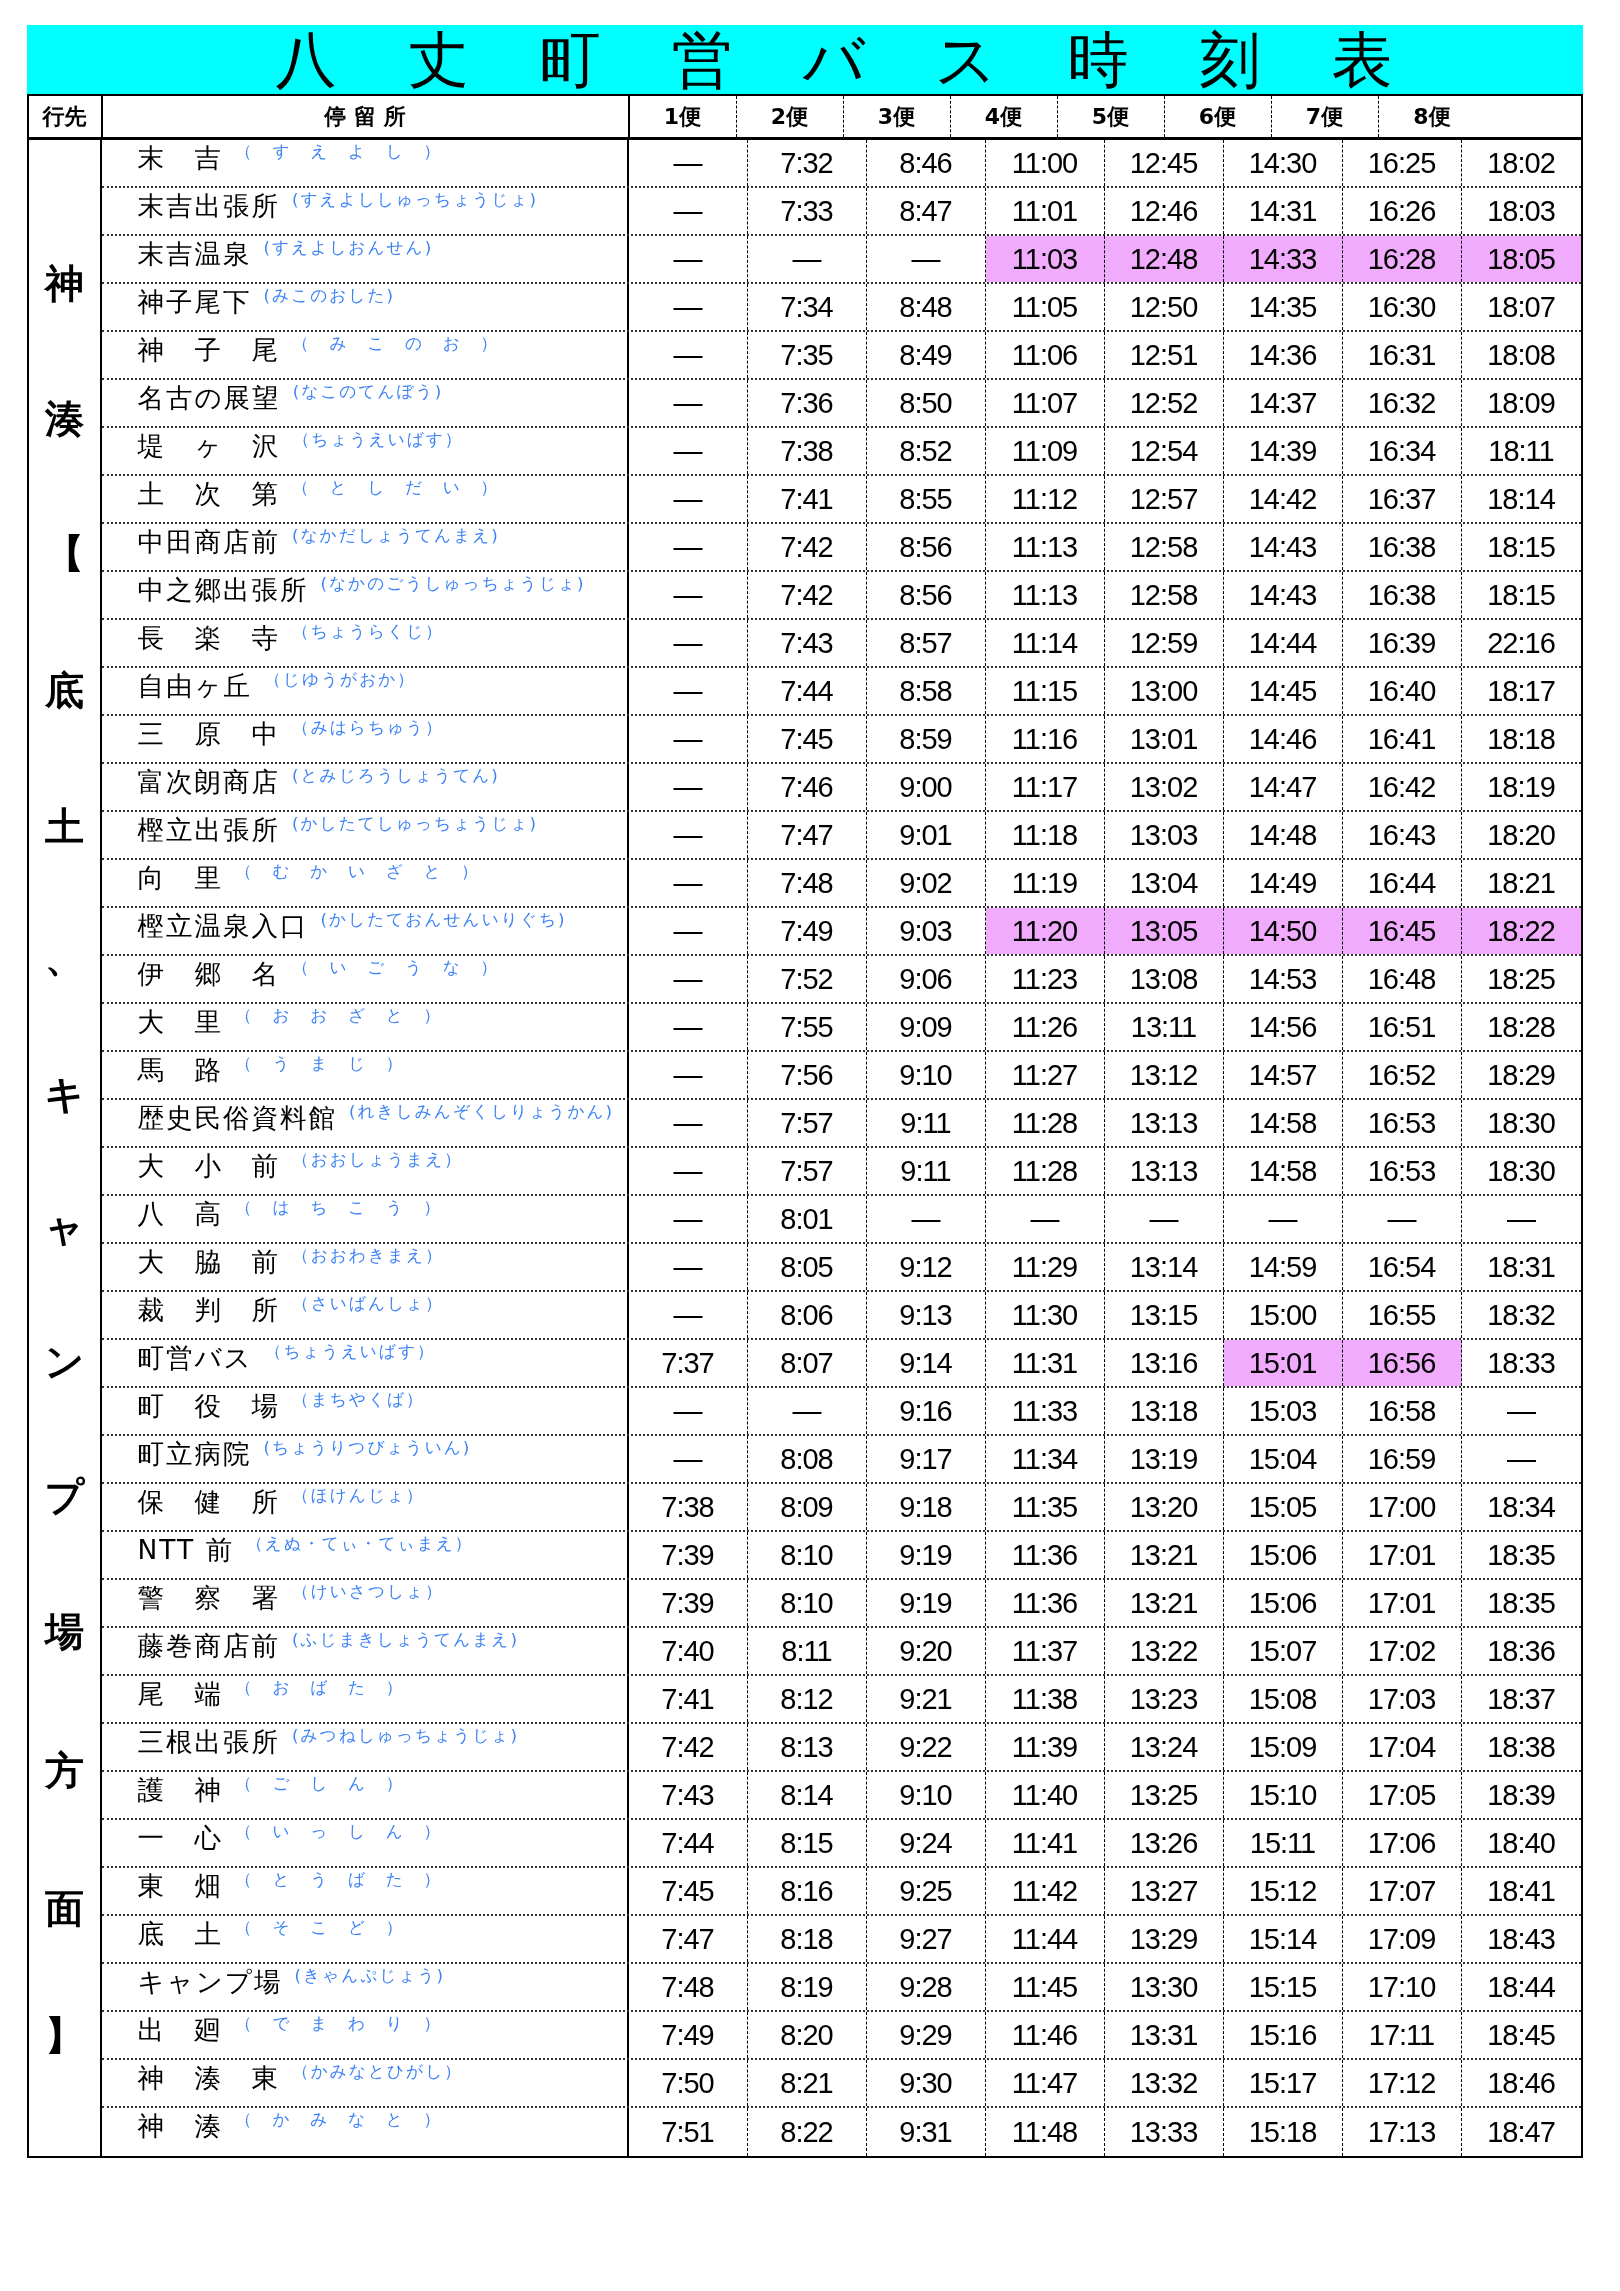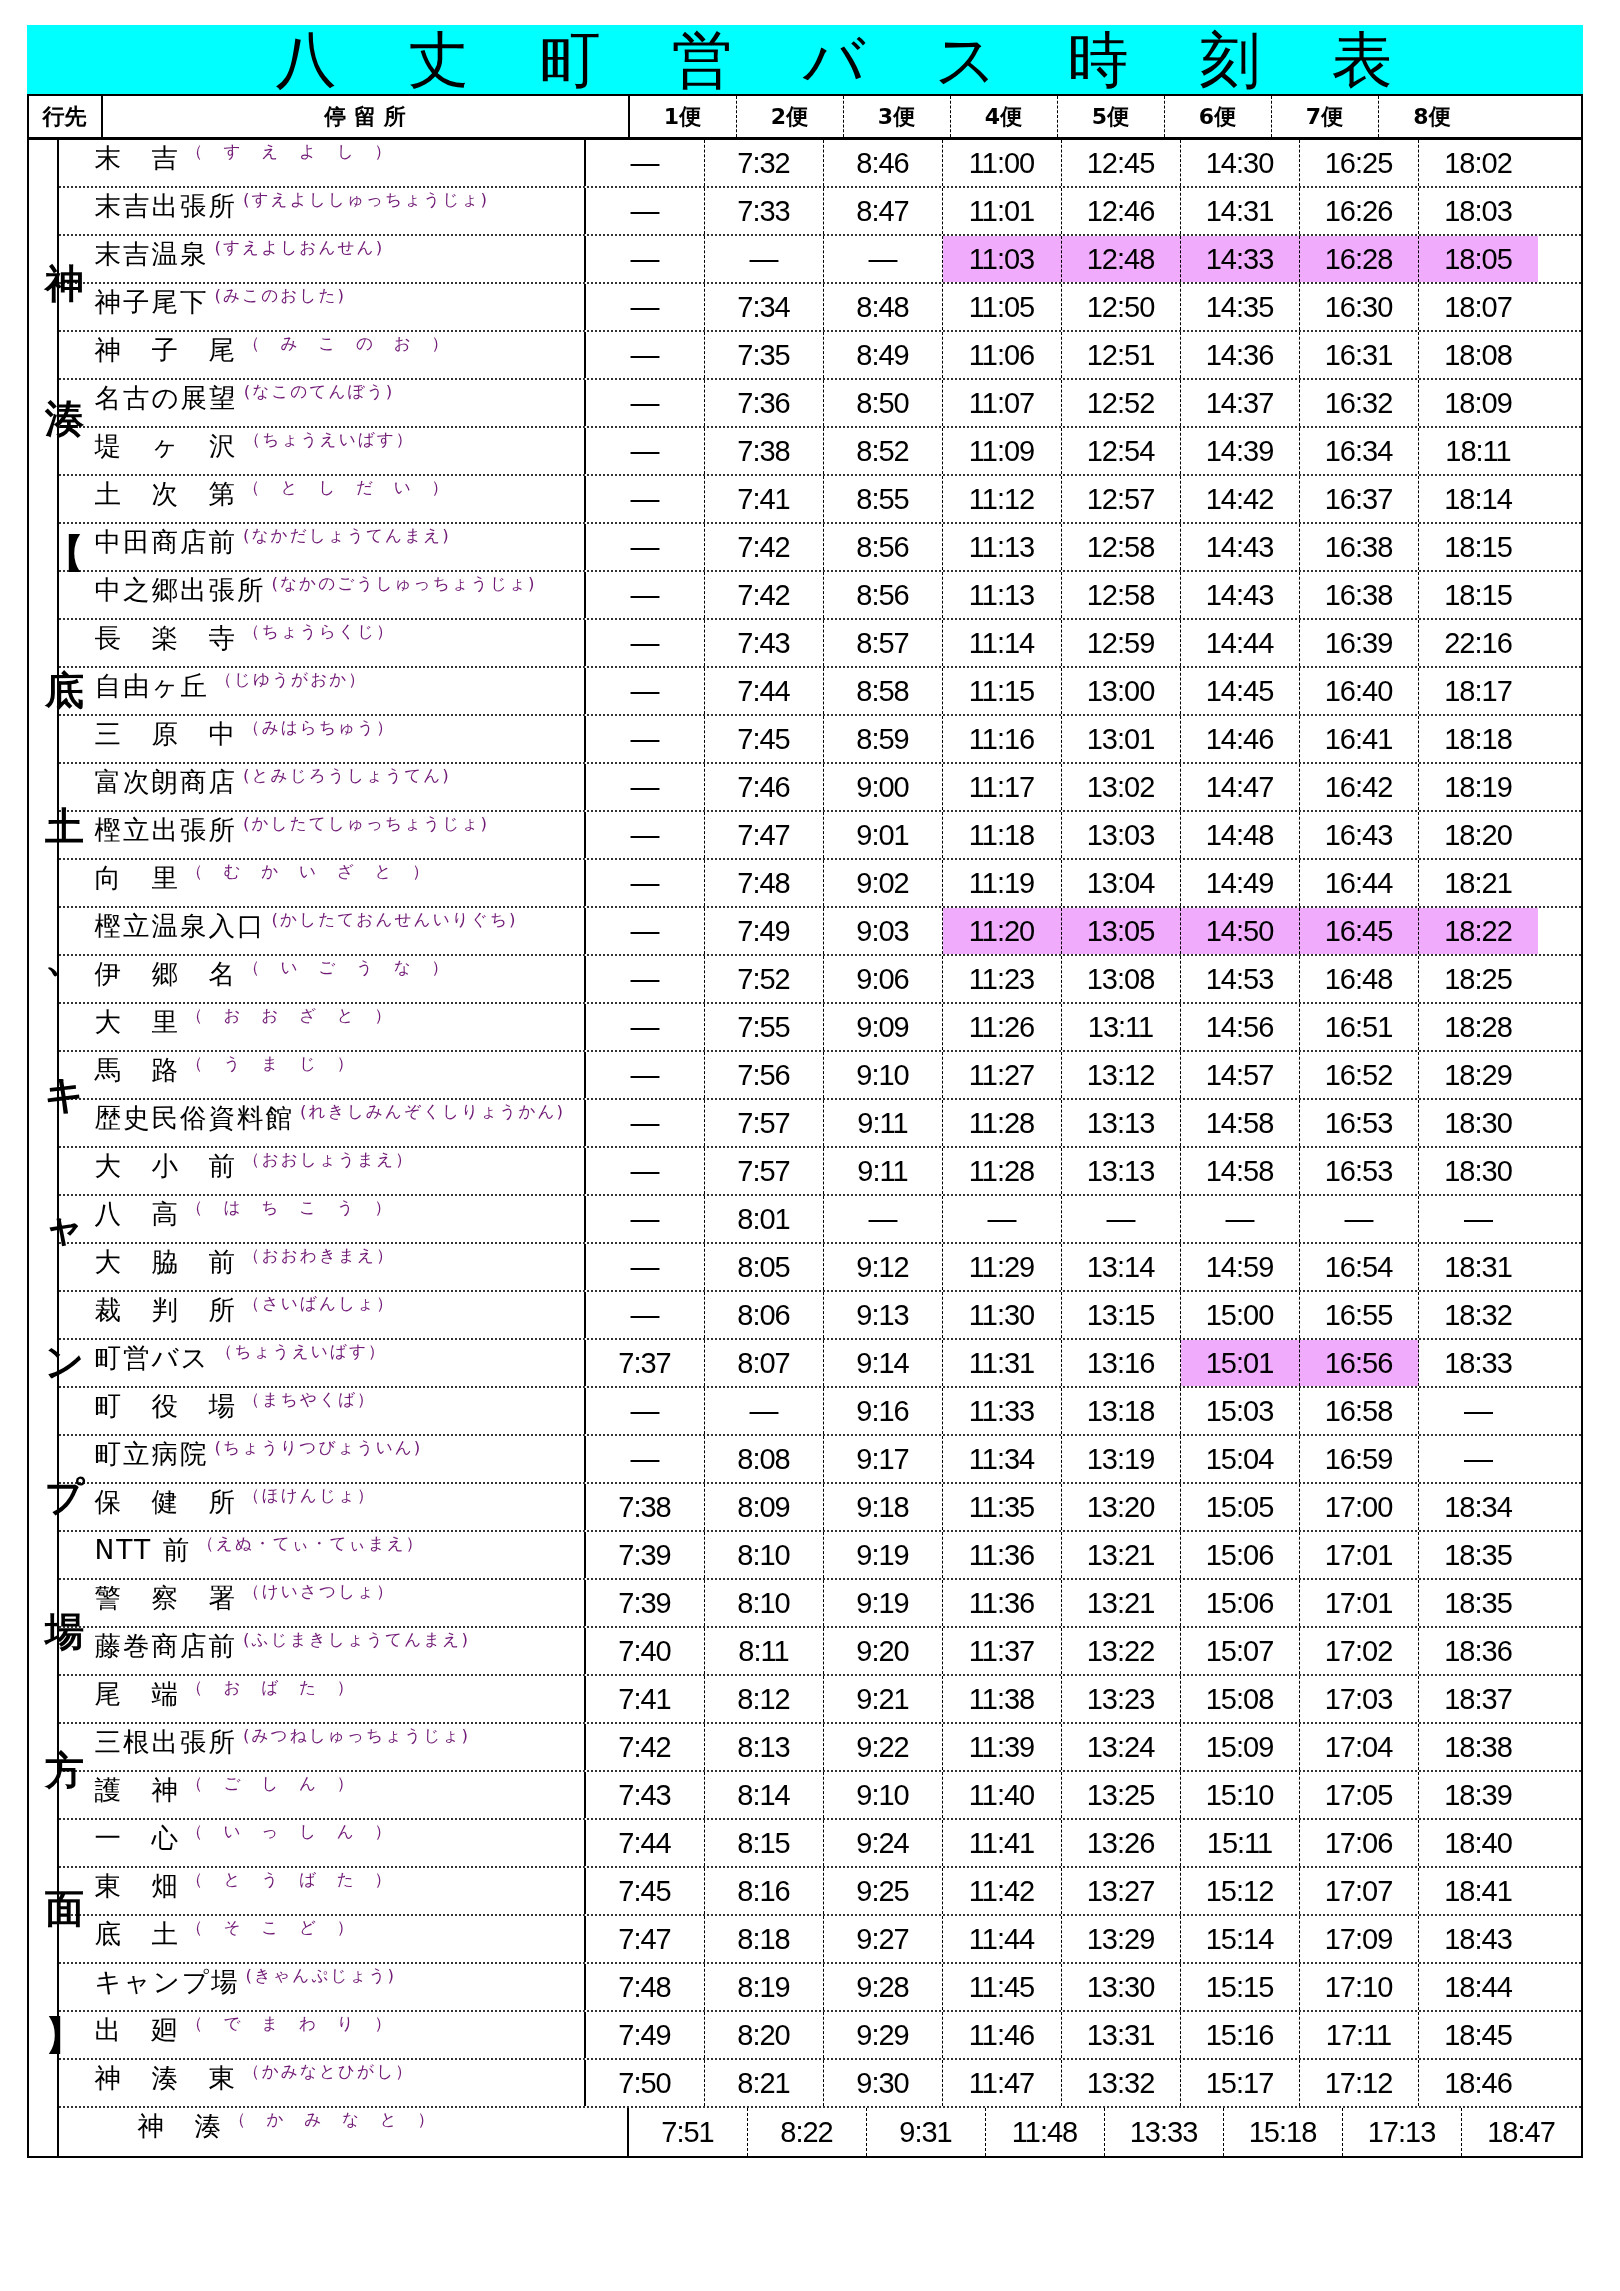--- a/index.html
+++ b/index.html
@@ -18,24 +18,24 @@
   .hdr div { display: flex; align-items: center; justify-content: center; font-weight: bold; font-size: 22px; box-sizing: border-box; }
   .c-dest { width: 74px; border-right: 2.9px solid #000; }
   .c-stop { width: 527px; border-right: 2.9px solid #000; }
   .c-time { width: 107px; border-right: 1px dashed #000; }
   .c-time.last { border-right: none; }
   .body { display: flex; position: relative; }
   .dest-col { width: 74px; border-right: 2.9px solid #000; box-sizing: border-box; position: relative; }
   .dest-ch { position: absolute; left: 0; width: 72px; text-align: center; font-size: 39px; font-weight: bold; line-height: 43px; }
   .rows { flex: 1; }
   .row { display: flex; height: 48px; border-bottom: 2px dotted #333; box-sizing: border-box; }
-  .row.last { border-bottom: none; padding-left: 43px; }
+  .row.last { border-bottom: none; }
   .row .stop { width: 527px; border-right: 2.9px solid #000; box-sizing: border-box; display: flex; align-items: flex-start; padding-left: 36px; font-size: 26.5px; white-space: nowrap; overflow: hidden; }
   .stop .kanji { letter-spacing: 2px; }
-  .stop .kana { font-size: 16.7px; letter-spacing: 2px; margin-left: 6px; color: #701a75; }
+  .stop .kana { font-size: 16.7px; letter-spacing: 2px; margin-left: 12px; color: #3b82f6; }
   .row .t { width: 119px; border-right: 1px dashed #000; box-sizing: border-box; display: flex; align-items: center; justify-content: center; font-size: 29px; font-family: "Liberation Sans", sans-serif; letter-spacing: -1px; }
   .row .t.last { border-right: none; }
   .row .t.orange { background: #f0abfc; }
   .row .t.yellow { background: #f0abfc; }
 </style>
 </head>
 <body>
 
 <div class="title-band">
   <div class="title-inner" id="title-inner" style="width: 1556px; justify-content: center;">

